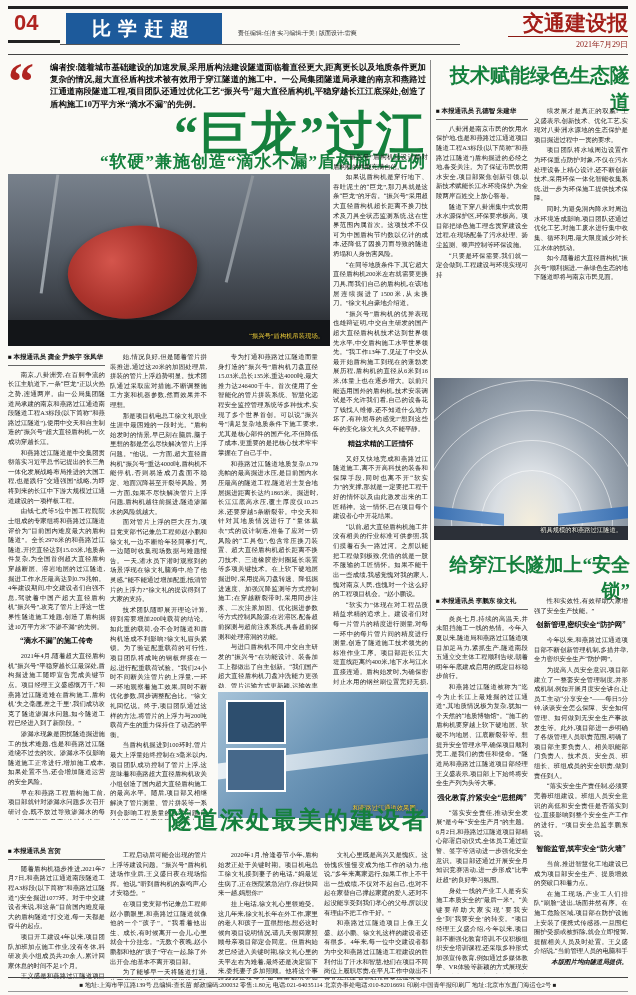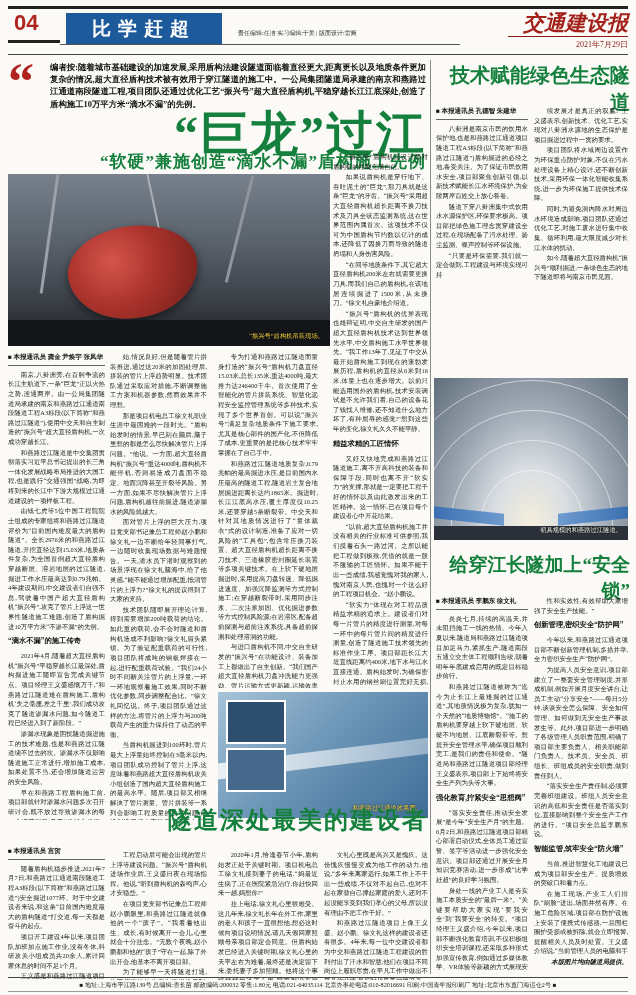--- a/index.html
+++ b/index.html
@@ -2,40 +2,40 @@
 <html><head>
 <meta charset="utf-8">
 <style>
   html,body{margin:0;padding:0;background:#e8e6e0;}
   #paper{position:relative;width:636px;height:995px;background:#fbfaf6;margin:0 auto;
          font-family:"Liberation Serif",serif;color:#1c1c1c;overflow:hidden;}
   .abs{position:absolute;}
   .rule{background:#222;}
   .col{position:absolute;overflow:hidden;font-size:6.4px;line-height:1.5;text-align:justify;color:#1b1b1b;}
   .col p.para{margin:0 0 1px 0;text-indent:2em;}
-  .subhead{font-weight:bold;font-size:7.3px;margin:5px 0 4px 0;color:#111;}
+  .subhead{text-align:center;font-weight:bold;font-size:7.3px;margin:5px 0 4px 0;color:#111;}
   .byline{font-weight:bold;font-size:6.5px;border-bottom:1px solid #666;padding-bottom:3px;margin-bottom:4px;color:#111;}
   .headline-main{position:absolute;text-align:right;font-weight:bold;color:#15803d;letter-spacing:2px;}
   .photo{position:absolute;overflow:hidden;}
   .photo .cap{position:absolute;right:6px;bottom:5px;font-size:6.3px;color:#f2d23f;text-shadow:0 0 2px #000;}
   .vline{position:absolute;width:1px;background:#8a8a8a;}
   .ring{position:absolute;border:1px solid rgba(255,255,255,.55);border-radius:50%;}
 </style>
 </head>
 <body>
 
 <div id="paper">
 
   <div class="abs rule" style="left:8px;top:6px;width:620px;height:3px;"></div>
   <div class="abs" style="left:14px;top:10px;font-size:22px;font-weight:bold;color:#b02420;font-family:'Liberation Sans',sans-serif;text-align:right;">04</div>
   <div class="abs rule" style="left:8px;top:40px;width:52px;height:3px;"></div>
   <div class="abs" style="left:66px;top:13px;width:156px;height:32px;background:#1d5a9b;color:#fff;font-weight:bold;font-size:19px;letter-spacing:7px;text-align:center;line-height:32px;font-family:'Liberation Sans',sans-serif;">比学赶超</div>
   <div class="abs" style="left:238px;top:29px;font-size:6px;color:#333;">责任编辑:任洁 实习编辑:于美 | 版面设计:雷爽</div>
   <div class="abs rule" style="left:60px;top:44px;width:400px;height:1px;background:#555;"></div>
-  <div class="abs" style="right:8px;top:9px;width:130px;text-align:right;color:#a31f1a;font-weight:bold;font-size:21px;font-style:italic;">交通建设报</div>
+  <div class="abs" style="right:8px;top:9px;width:130px;text-align:right;color:#a31f1a;font-weight:bold;font-size:21px;">交通建设报</div>
   <div class="abs" style="right:8px;top:36px;width:120px;text-align:right;color:#8b1a14;font-size:8px;border-top:1px solid #8b1a14;padding-top:2px;">2021年7月29日</div>
   <div class="abs rule" style="left:8px;top:54px;width:620px;height:1px;background:#444;"></div>
 
   <div class="vline" style="left:430px;top:60px;height:914px;"></div>
 
   <div class="abs" style="left:8px;top:56px;width:40px;height:46px;color:#b02420;font-size:52px;font-weight:bold;line-height:1;">“</div>
   <div class="abs" style="left:50px;top:62px;width:376px;font-size:8.4px;line-height:1.45;font-weight:bold;text-align:justify;color:#111;">编者按:随着城市基础建设的加速发展,采用盾构法建设隧道面临着直径更大,距离更长以及地质条件更加复杂的情况,超大直径盾构技术被有效用于穿江隧道的施工中。一公局集团隧道局承建的南京和燕路过江通道南段隧道工程,项目团队还通过优化工艺“振兴号”超大直径盾构机,平稳穿越长江江底深处,创造了盾构施工10万平方米“滴水不漏”的先例。</div>
 
   <div class="headline-main" style="left:50px;top:102px;width:376px;font-size:48px;">“巨龙”过江</div>
   <div class="headline-main" style="left:50px;top:150px;width:376px;font-size:17px;letter-spacing:1px;">“软硬”兼施创造“滴水不漏”盾构施工先例</div>

